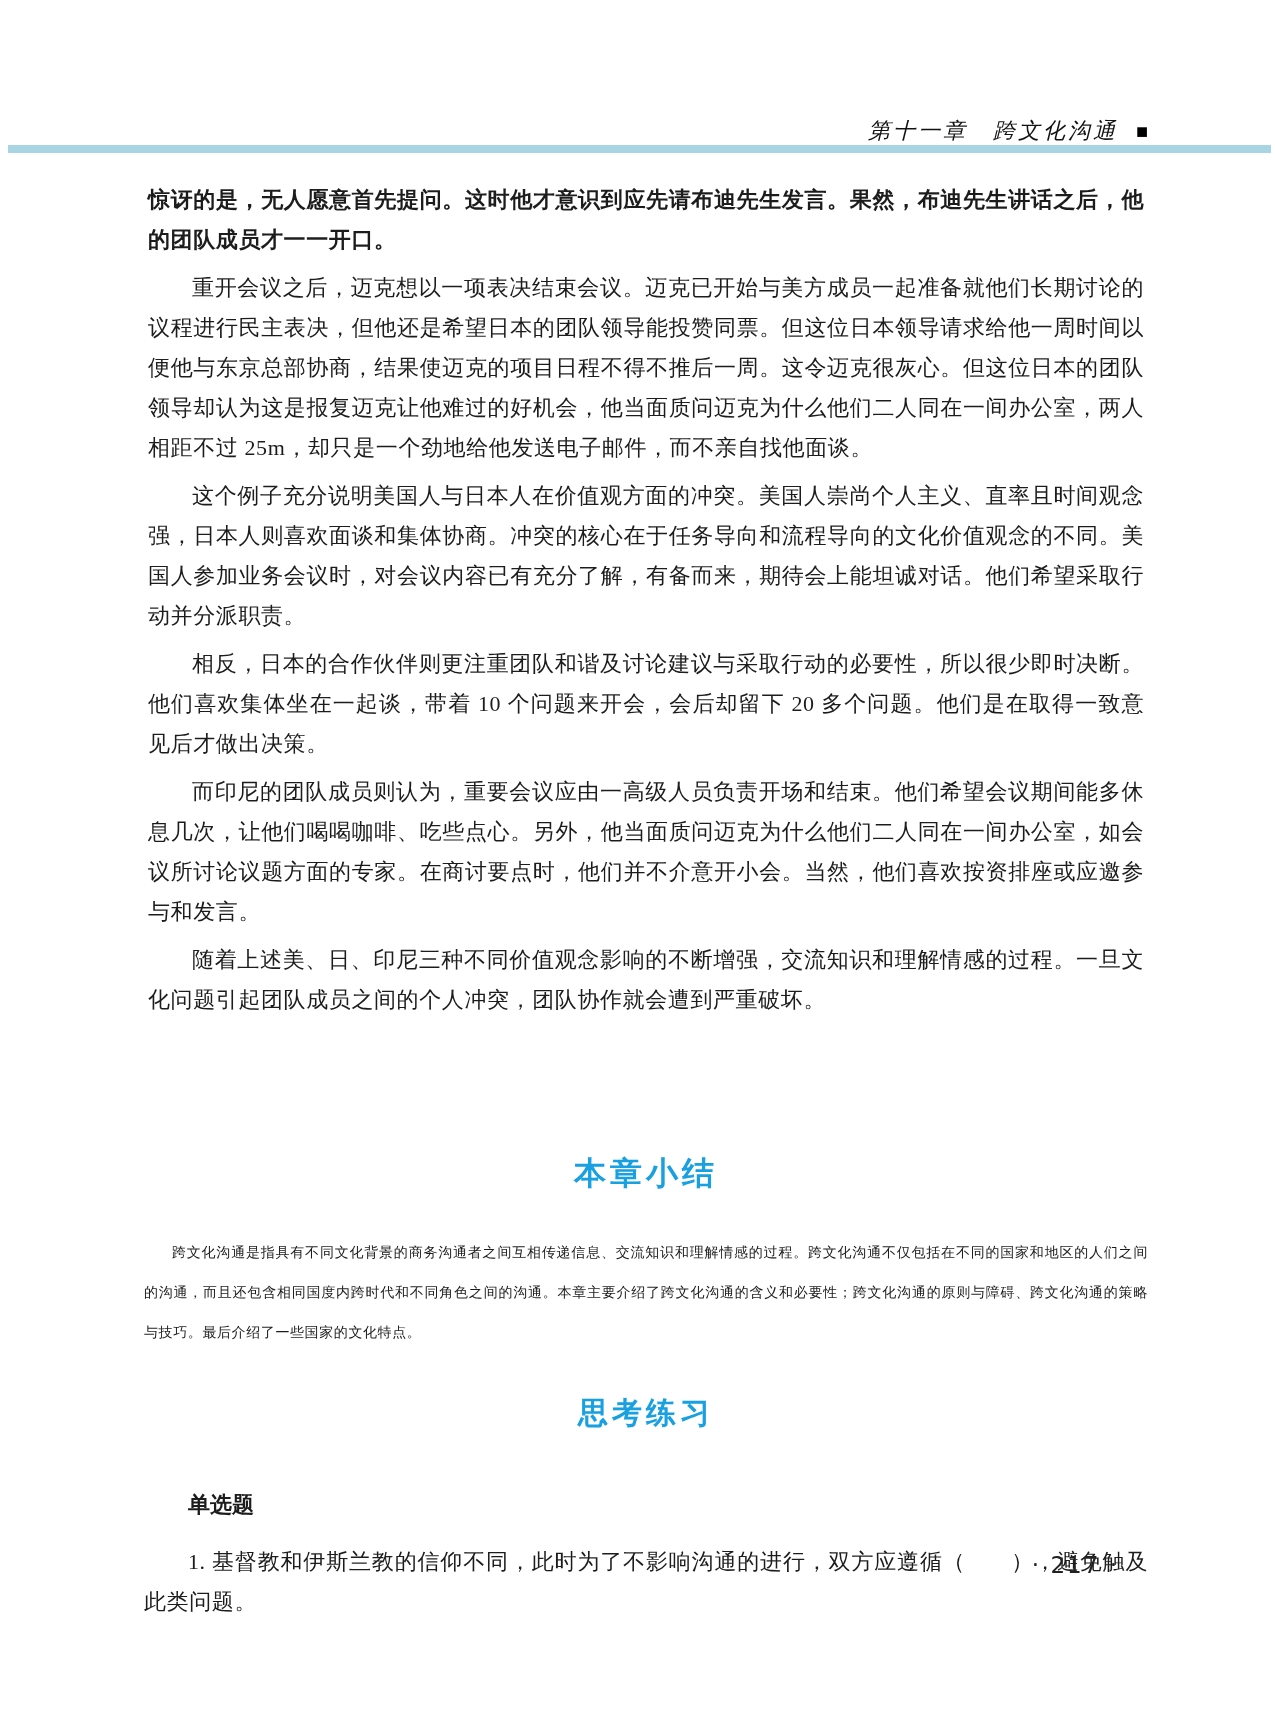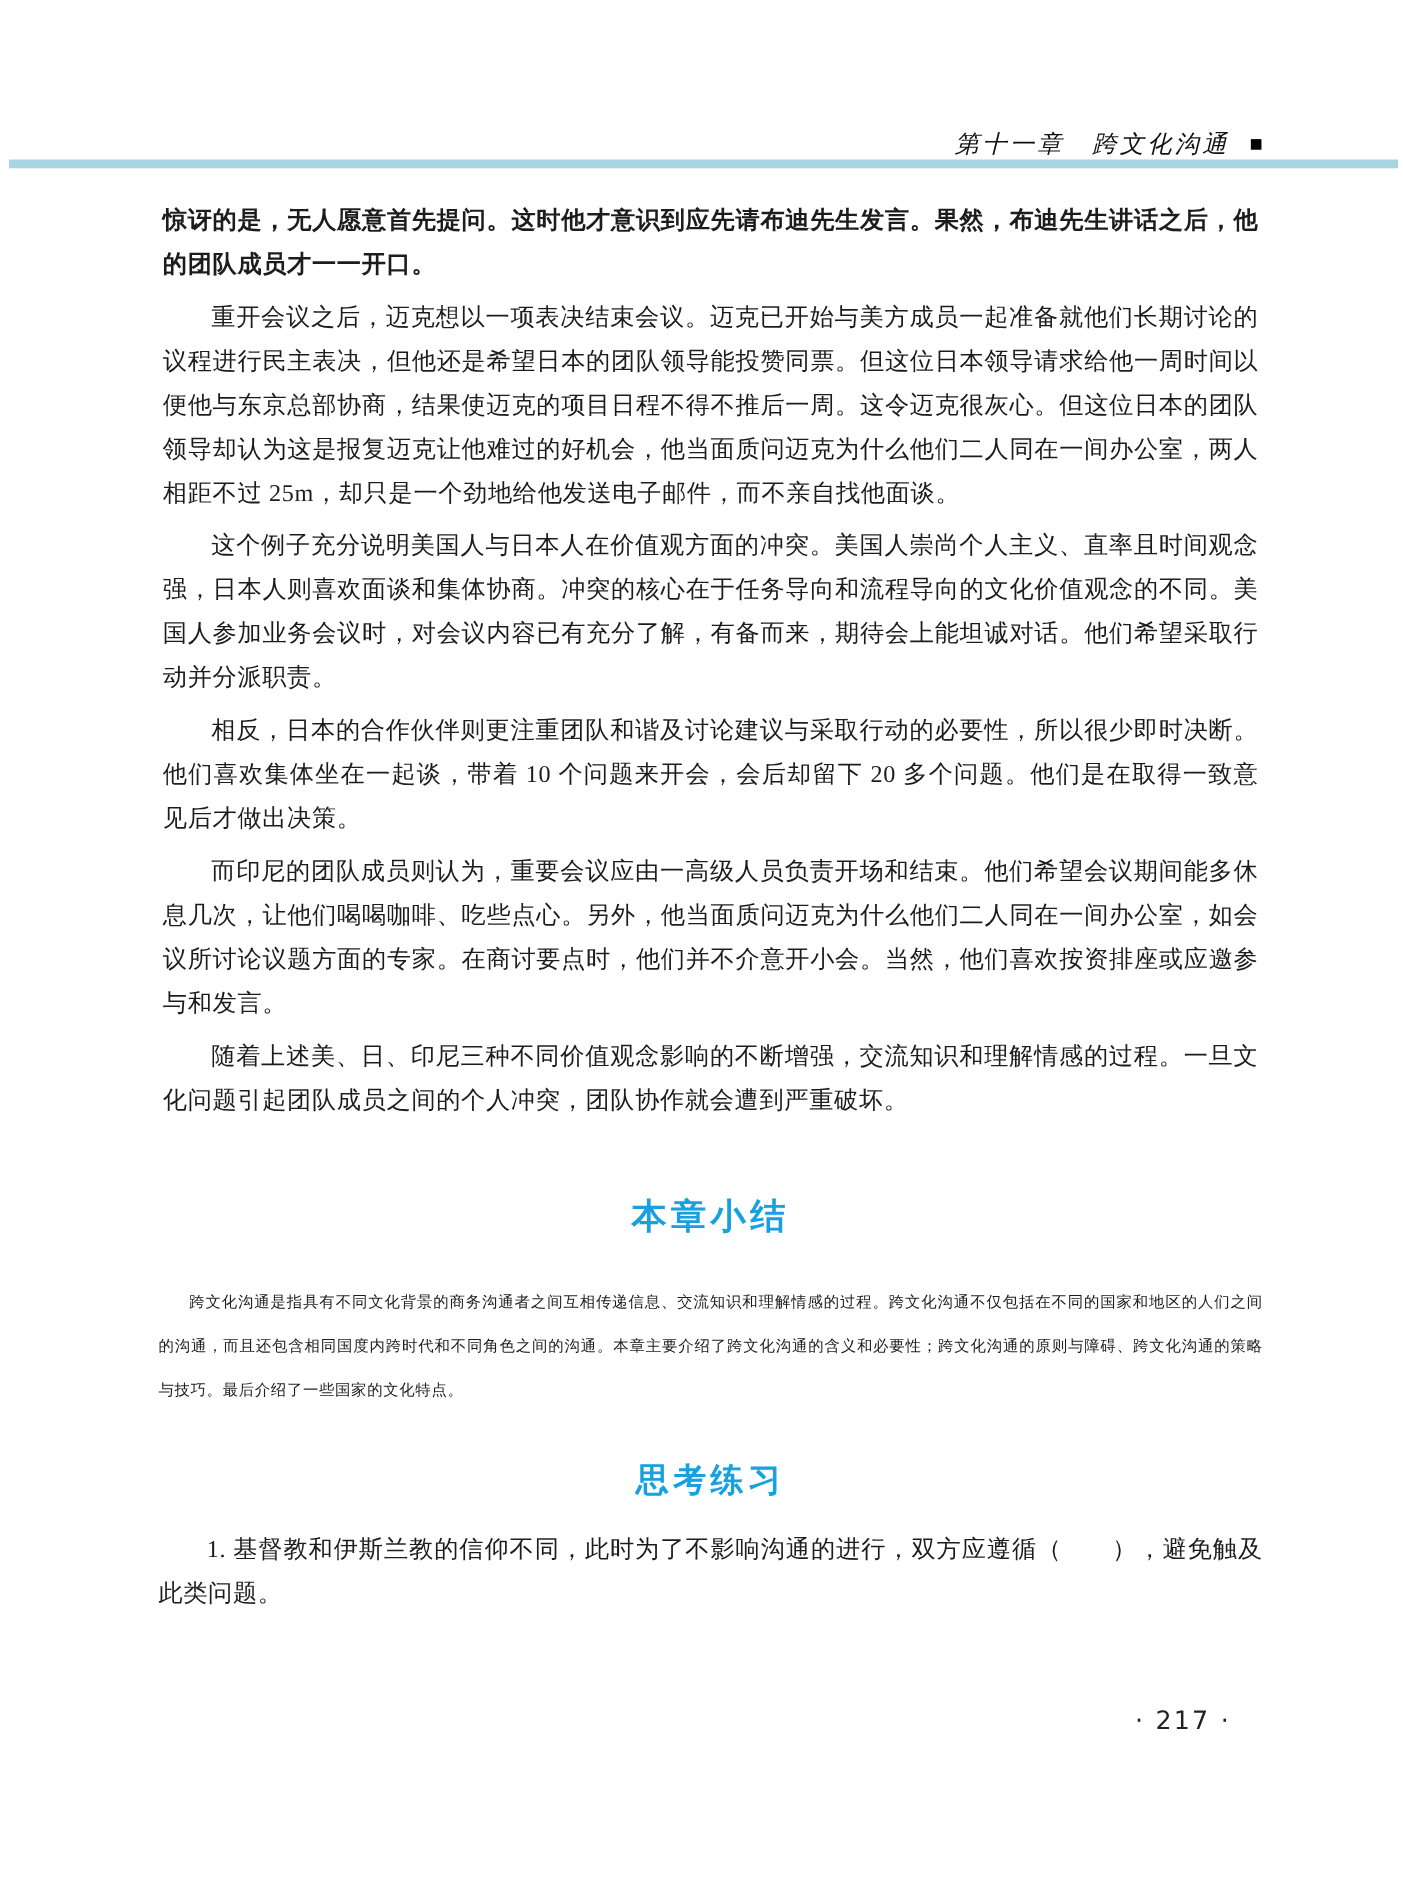--- a/index.html
+++ b/index.html
@@ -56,21 +56,21 @@
     letter-spacing: 0.6px;
   }
   .body-text p.continuation { text-indent: 0; font-weight: bold; }
   .section-heading {
     font-family: "DejaVu Sans", "Liberation Sans", sans-serif;
     font-weight: bold;
     text-align: center;
     font-size: 32px;
     letter-spacing: 4px;
   }
-  .summary-heading { margin-top: 52px; }
+  .summary-heading { margin-top: 120px; }
   .summary-text {
     margin-top: 29px;
     font-size: 14px;
     line-height: 40px;
     text-align: justify;
     text-indent: 2em;
     letter-spacing: 0.6px;
   }
   .exercise-heading { margin-top: 32px; font-size: 30px; }
   .exercise-subheading {
@@ -119,20 +119,21 @@
       <p>而印尼的团队成员则认为，重要会议应由一高级人员负责开场和结束。他们希望会议期间能多休息几次，让他们喝喝咖啡、吃些点心。另外，他当面质问迈克为什么他们二人同在一间办公室，如会议所讨论议题方面的专家。在商讨要点时，他们并不介意开小会。当然，他们喜欢按资排座或应邀参与和发言。</p>
       <p>随着上述美、日、印尼三种不同价值观念影响的不断增强，交流知识和理解情感的过程。一旦文化问题引起团队成员之间的个人冲突，团队协作就会遭到严重破坏。</p>
     </div>
 
     <h2 class="section-heading summary-heading" style="color:#18a0e0;">本章小结</h2>
 
     <p class="summary-text">跨文化沟通是指具有不同文化背景的商务沟通者之间互相传递信息、交流知识和理解情感的过程。跨文化沟通不仅包括在不同的国家和地区的人们之间的沟通，而且还包含相同国度内跨时代和不同角色之间的沟通。本章主要介绍了跨文化沟通的含义和必要性；跨文化沟通的原则与障碍、跨文化沟通的策略与技巧。最后介绍了一些国家的文化特点。</p>
 
     <h2 class="section-heading exercise-heading" style="color:#18a0e0;">思考练习</h2>
 
+    <div class="exercise-subheading">单选题</div>
 
     <p class="question">1. 基督教和伊斯兰教的信仰不同，此时为了不影响沟通的进行，双方应遵循（　　），避免触及此类问题。</p>
 
   </div>
 
   <div class="page-number">· 217 ·</div>
 
 </div>
 
 </body></html>

